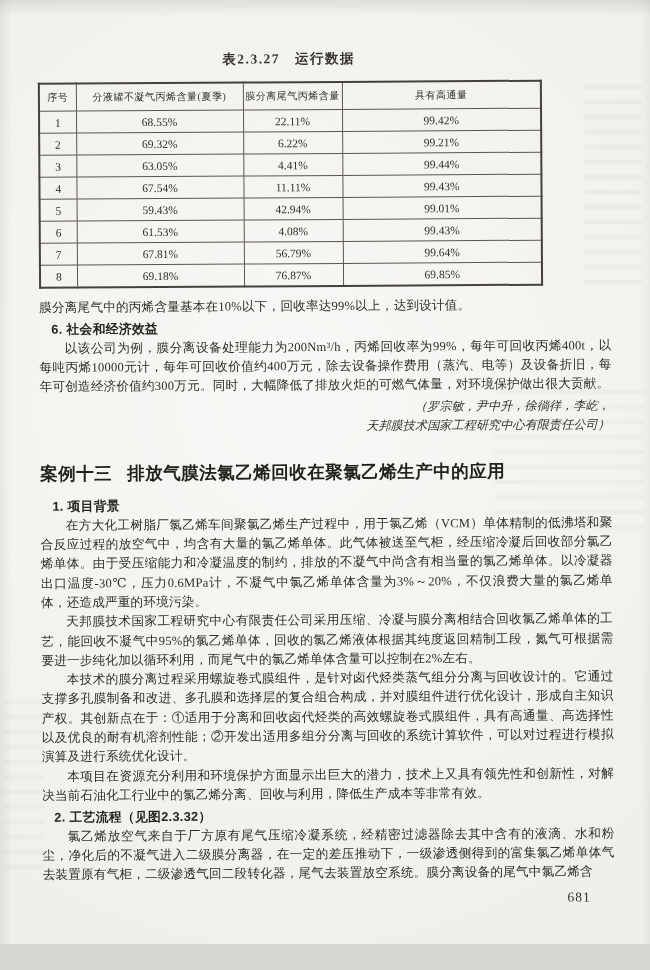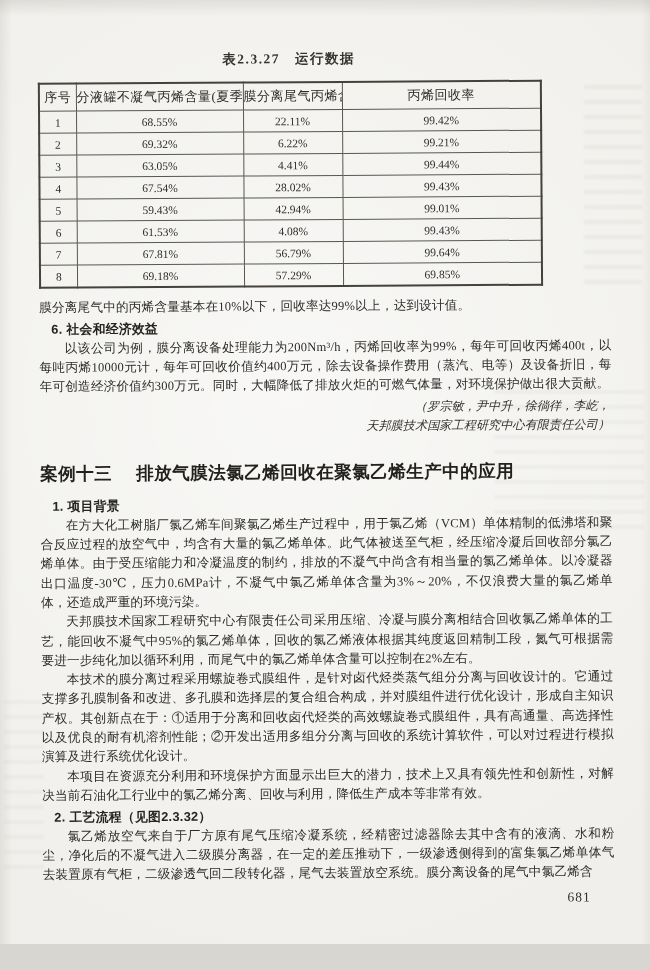--- a/index.html
+++ b/index.html
@@ -40,21 +40,21 @@
     width: 502px; border-collapse: collapse; table-layout: fixed;
     font-size: 11.5px; color: #2e2c28;
     border: 2px solid #45423c;
   }
   .data-table th, .data-table td {
     border: 1px solid #5a574f;
     text-align: center; vertical-align: middle;
     padding: 0; font-weight: normal;
     height: 21px; overflow: hidden; white-space: nowrap;
   }
-  .data-table thead th { height: 26px; font-size: 13px; letter-spacing: 0.5px; }
+  .data-table thead th { height: 26px; font-size: 10px; letter-spacing: 0.5px; }
 
   .body-text {
     margin: 0; font-size: 12.6px; line-height: 19.3px;
     text-align: justify; letter-spacing: 0.2px; color: #2e2c28;
   }
   .indent { text-indent: 2em; }
   .tail { margin-top: 10px; }
 
   .sub-heading {
     font-family: "Liberation Sans", "DejaVu Sans", sans-serif;
@@ -64,21 +64,21 @@
   .authors {
     text-align: right; font-style: italic;
     font-size: 12.2px; line-height: 19px;
     margin-top: 3px; padding-right: 2px; color: #34322d;
   }
   .case-heading {
     font-family: "Liberation Sans", "DejaVu Sans", sans-serif;
     font-weight: bold; font-size: 17.5px; letter-spacing: 0.5px;
     margin: 24px 0 11px 0; color: #23211d;
   }
-  .case-label { margin-right: 24px; }
+  .case-label { margin-right: 15px; }
   .page-number {
     text-align: right; padding-right: 24px; margin-top: 8px;
     font-size: 13.5px; letter-spacing: 1px; color: #33312c;
   }
 </style>
 </head>
 <body>
 
 <div class="page">
   <div class="ghost ghost-a"></div>
@@ -94,21 +94,21 @@
         <col style="width:37px">
           <col style="width:167px">
           <col style="width:99px">
           <col style="width:199px">
       </colgroup>
       <thead>
         <tr>
           <th>序号</th>
           <th>分液罐不凝气丙烯含量(夏季)</th>
           <th>膜分离尾气丙烯含量</th>
-          <th>丙烯回收率</th>
+          <th>具有高通量</th>
         </tr>
       </thead>
       <tbody>
         <tr>
           <td>1</td>
           <td>68.55%</td>
           <td>22.11%</td>
           <td>99.42%</td>
         </tr>
         <tr>
@@ -119,21 +119,21 @@
         </tr>
         <tr>
           <td>3</td>
           <td>63.05%</td>
           <td>4.41%</td>
           <td>99.44%</td>
         </tr>
         <tr>
           <td>4</td>
           <td>67.54%</td>
-          <td>28.02%</td>
+          <td>11.11%</td>
           <td>99.43%</td>
         </tr>
         <tr>
           <td>5</td>
           <td>59.43%</td>
           <td>42.94%</td>
           <td>99.01%</td>
         </tr>
         <tr>
           <td>6</td>
@@ -143,21 +143,21 @@
         </tr>
         <tr>
           <td>7</td>
           <td>67.81%</td>
           <td>56.79%</td>
           <td>99.64%</td>
         </tr>
         <tr>
           <td>8</td>
           <td>69.18%</td>
-          <td>57.29%</td>
+          <td>76.87%</td>
           <td>69.85%</td>
         </tr>
       </tbody>
     </table>
 
     <p class="body-text tail">膜分离尾气中的丙烯含量基本在10%以下，回收率达99%以上，达到设计值。</p>
 
     <div class="sub-heading">6. 社会和经济效益</div>
 
     <p class="body-text indent">以该公司为例，膜分离设备处理能力为200Nm³/h，丙烯回收率为99%，每年可回收丙烯400t，以每吨丙烯10000元计，每年可回收价值约400万元，除去设备操作费用（蒸汽、电等）及设备折旧，每年可创造经济价值约300万元。同时，大幅降低了排放火炬的可燃气体量，对环境保护做出很大贡献。</p>

